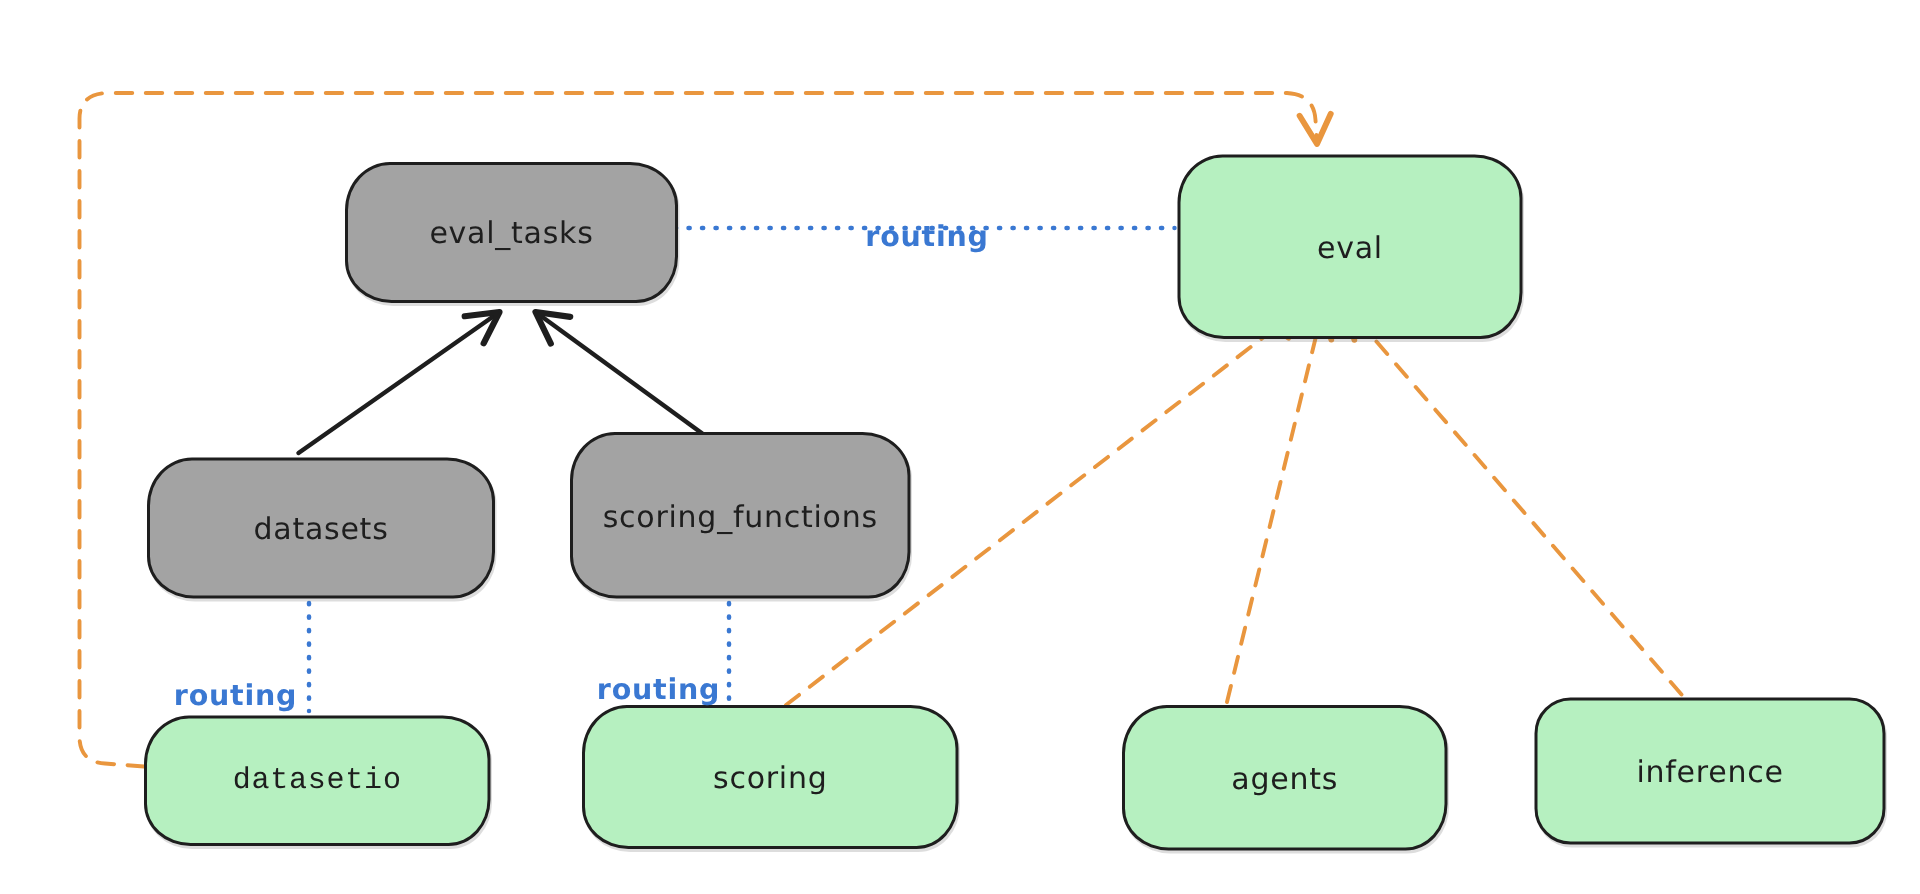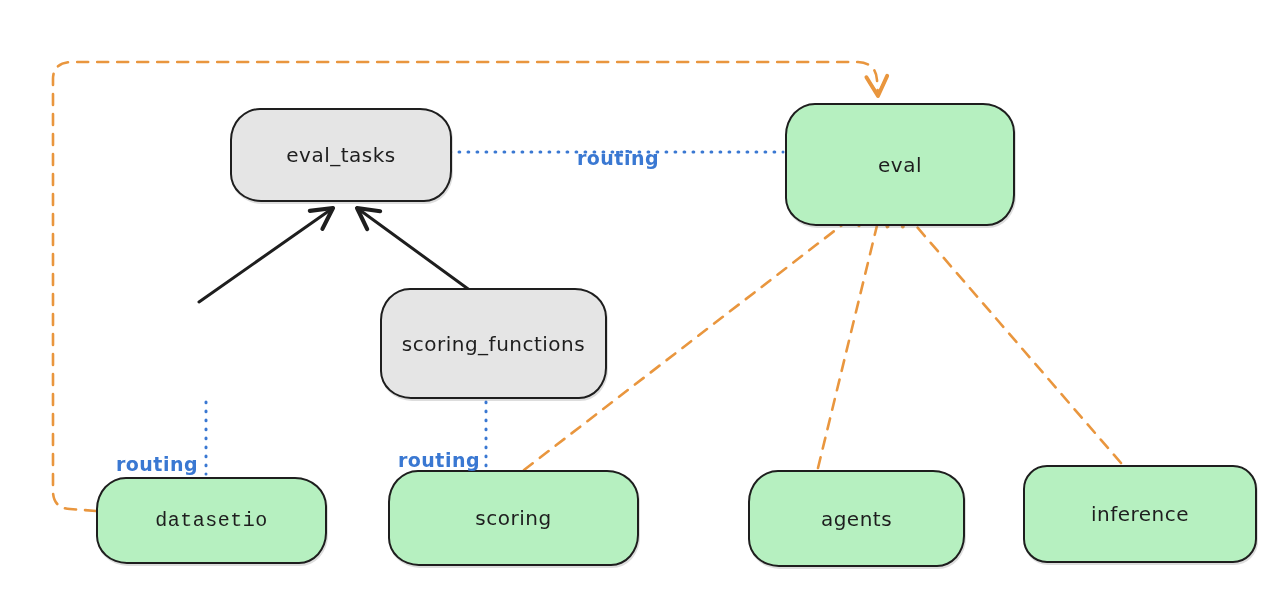--- a/index.html
+++ b/index.html
@@ -29,21 +29,21 @@
     border: 2.5px solid #1e1e1e;
     display: flex;
     align-items: center;
     justify-content: center;
     font-size: 20px;
     letter-spacing: 0.5px;
     color: #1e1e1e;
     border-radius: 30px 32px 28px 31px / 32px 29px 31px 28px;
     box-shadow: 1px 2px 0 rgba(120,120,120,0.25);
   }
-  .node.blue  { background: #e5e5e5; }
+  .node.blue  { background: #a3a3a3; }
   .node.green { background: #b6f0c0; }
   .edge-label {
     position: absolute;
     color: #3a78d2;
     font-size: 19px;
     font-weight: 600;
     letter-spacing: 0.5px;
     transform: translate(-50%, -50%);
     white-space: nowrap;
     margin-top: 27px;
@@ -79,20 +79,23 @@
   </svg>
 
   <div class="node blue" style="left:230px; top:108px; width:222px; height:94px;">
     <span>eval_tasks</span>
   </div>
 
   <div class="node green" style="left:785px; top:103px; width:230px; height:123px;">
     <span>eval</span>
   </div>
 
+  <div class="node blue" style="left:98px; top:305px; width:232px; height:94px;">
+    <span>datasets</span>
+  </div>
 
   <div class="node blue" style="left:380px; top:288px; width:227px; height:111px;">
     <span>scoring_functions</span>
   </div>
 
   <div class="node green" style="left:96px; top:477px; width:231px; height:87px;font-family:Liberation Mono, monospace;">
     <span>datasetio</span>
   </div>
 
   <div class="node green" style="left:388px; top:470px; width:251px; height:96px;">

